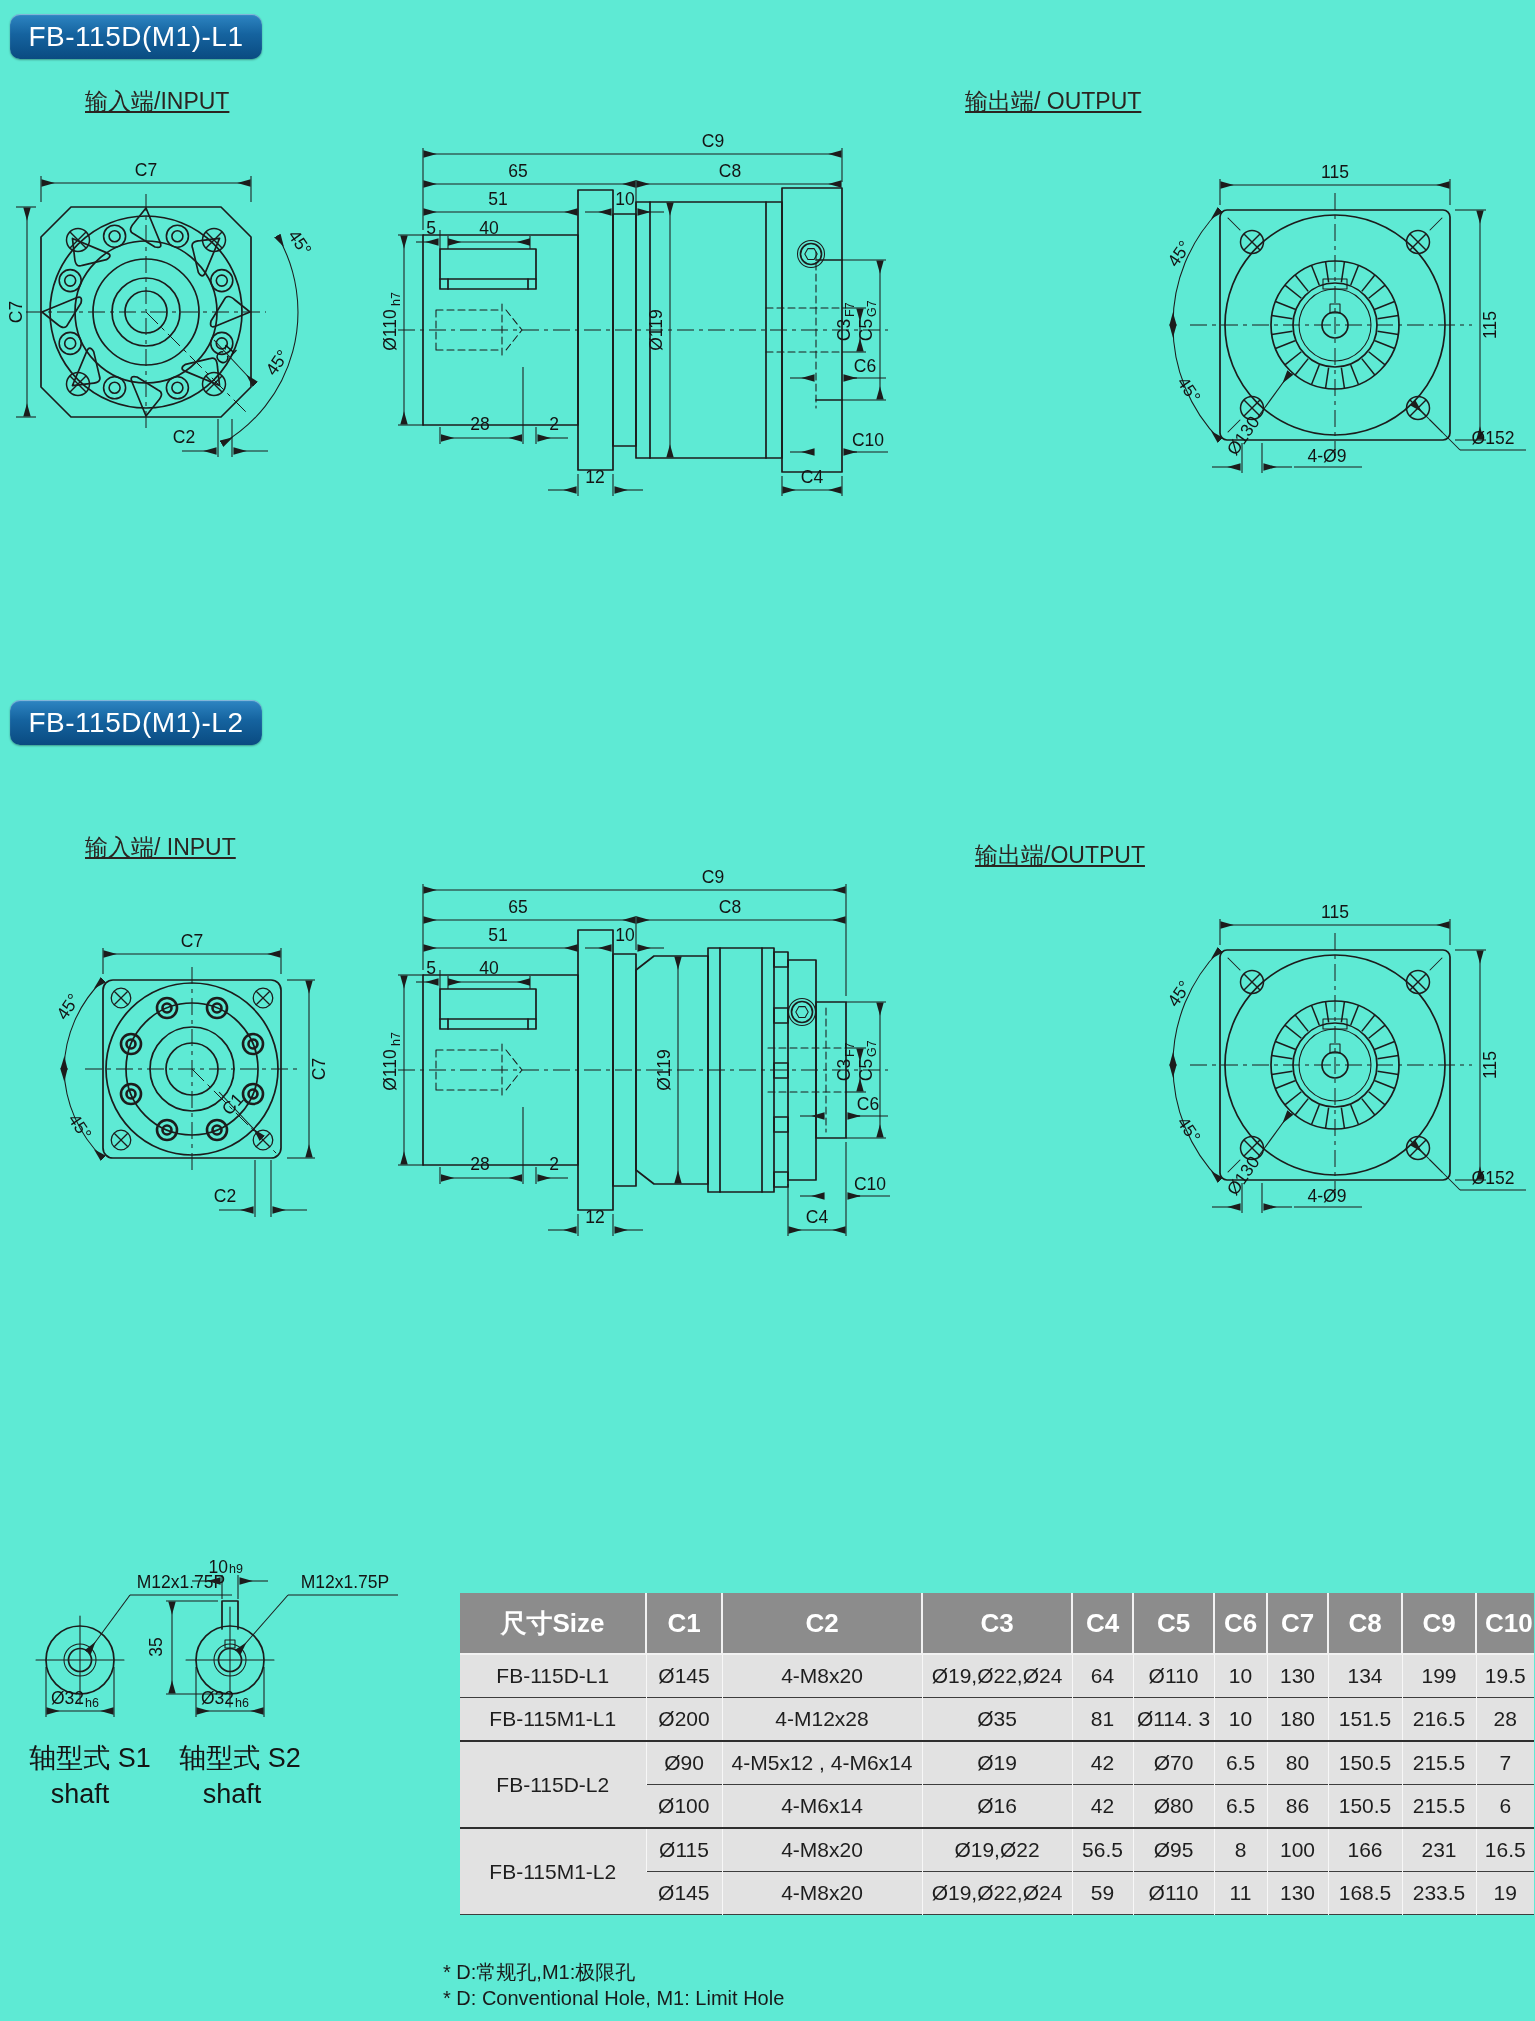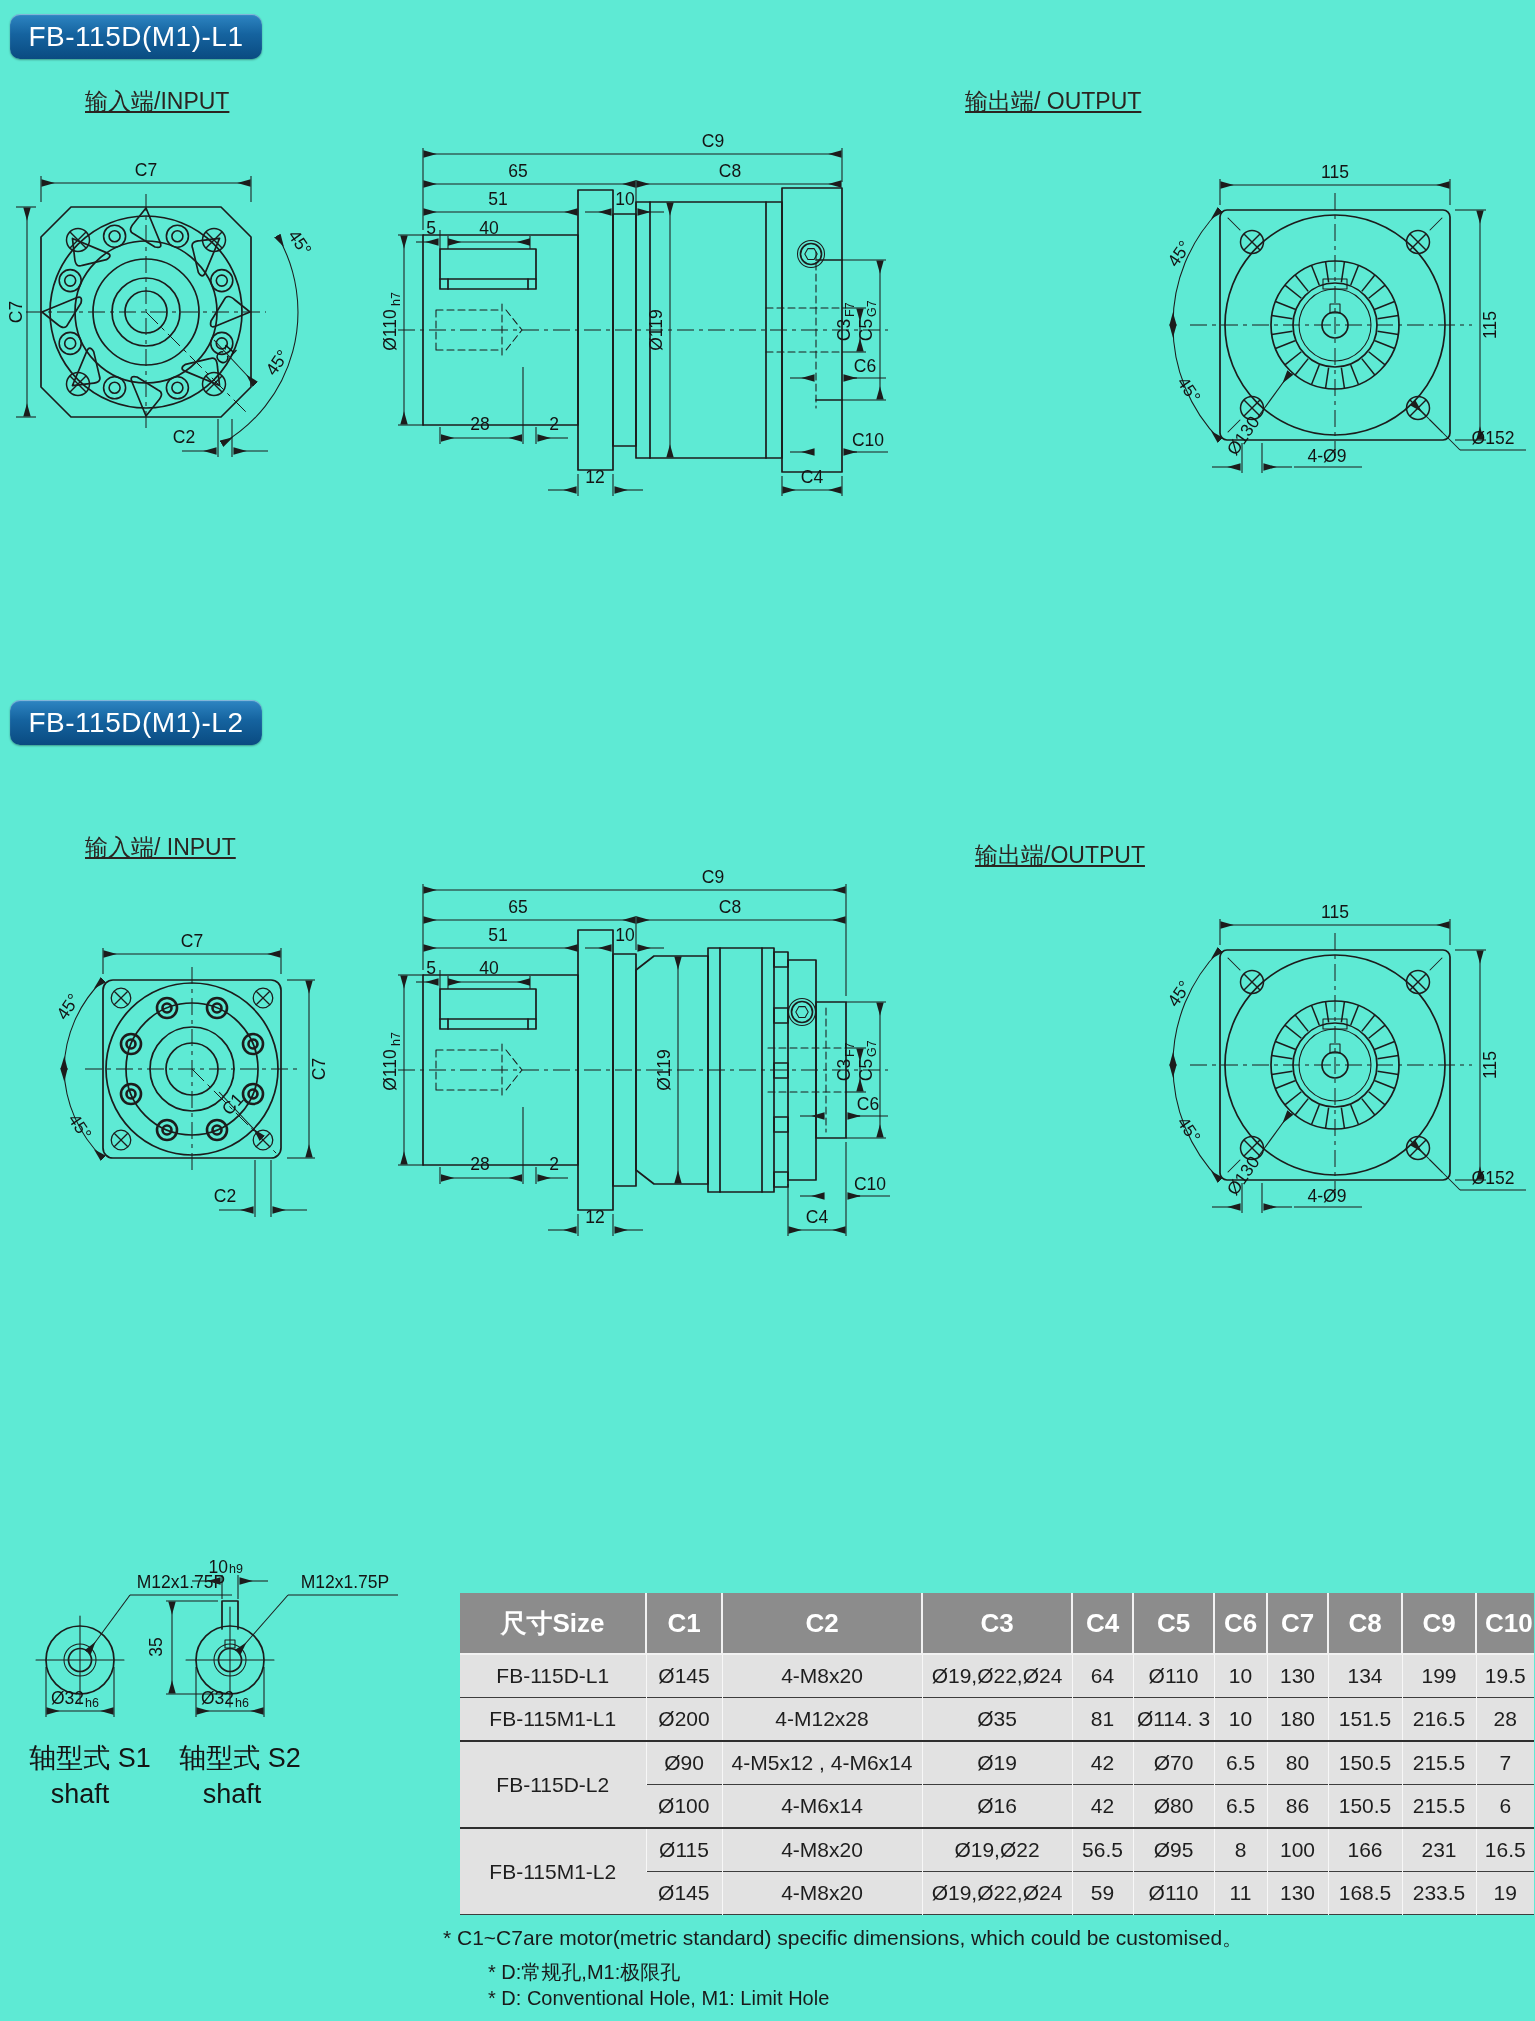--- a/index.html
+++ b/index.html
@@ -23,21 +23,21 @@
   table.spec{position:absolute;left:460px;top:1593px;width:1074px;border-collapse:collapse;
              table-layout:fixed;background:#e2e2e2;border-bottom:1.6px solid #3d3d3d;}
   table.spec th{background:#8c8c8c;color:#fff;font-weight:700;font-size:26px;height:44px;padding:8px;}
   table.spec th + th{border-left:2px solid #f2f2f2;}
   table.spec td{font-size:21px;text-align:center;color:#1e1e1e;height:42px;padding:0;
                 border-top:1.6px solid #3d3d3d;}
   table.spec td + td{border-left:1px solid #f7f7f7;}
   table.spec tr.first td{border-top:2px solid #f2f2f2;}
   table.spec td.grp{border-top:2.4px solid #2e2e2e;}
   .note{position:absolute;left:443px;font-size:21px;color:#1a1a1a;white-space:nowrap;}
-  .note.sm{font-size:20px;margin-left:45px;}
+  .note.sm{font-size:20px;}
 </style>
 </head>
 <body>
 
 <div id="page">
 
   <svg width="0" height="0" style="position:absolute" aria-hidden="true">
     <defs>
       <marker id="arw" viewBox="0 0 12 8" refX="11.5" refY="4" markerWidth="14" markerHeight="9.5" orient="auto-start-reverse" markerUnits="userSpaceOnUse">
         <path d="M0.6,4 L12,0.8 L12,7.2 Z" fill="#1c1c1c"></path>
@@ -684,17 +684,16 @@
         <td>Ø110</td>
           <td>11</td>
         <td>130</td>
           <td>168.5</td>
         <td>233.5</td>
           <td>19</td>
       </tr>
     </tbody>
   </table>
 
-  <div class="note" style="top:1924px">* C1~C7are motor(metric standard)  specific dimensions, which could be customised。</div>
   <div class="note sm" style="top:1959px">* D:常规孔,M1:极限孔</div>
   <div class="note sm" style="top:1987px">* D: Conventional Hole, M1: Limit Hole</div>
 
 </div>
 
 </body></html>

